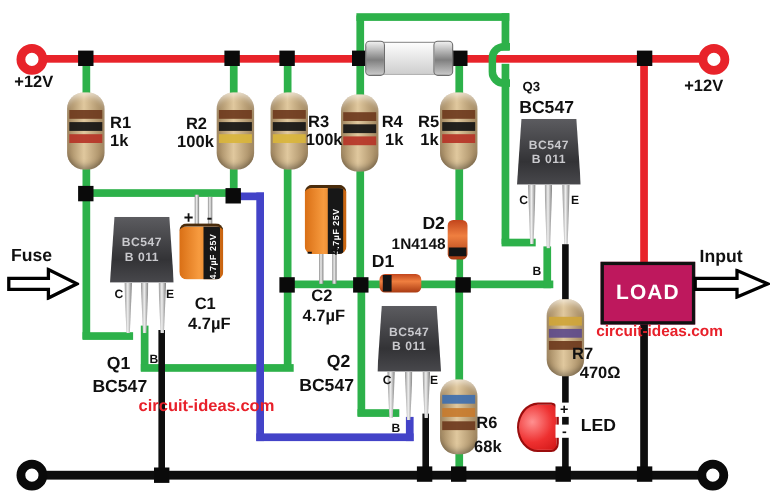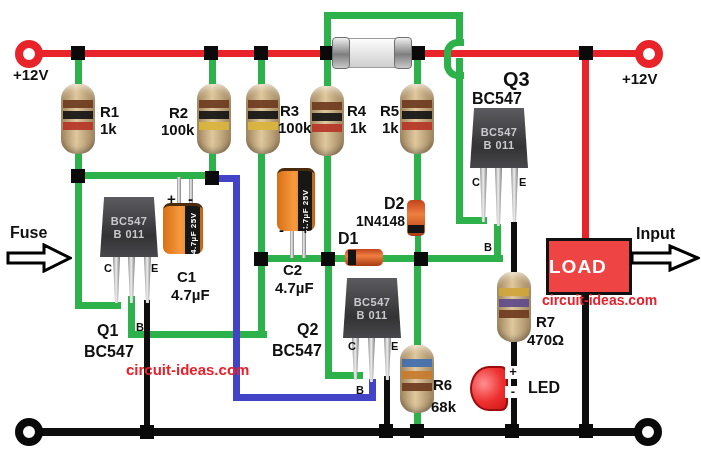--- a/index.html
+++ b/index.html
@@ -202,22 +202,22 @@
     </div>
     <div class="lead" style="left:10px;top:60px;height:54px;"></div>
     <div class="lead" style="left:25px;top:60px;height:58px;"></div>
     <div class="lead" style="left:41px;top:60px;height:54px;"></div>
   </div>
 
   <div class="led"></div>
   <div class="lednotch" style="left:505px;top:366px;width:16px;height:13px;">+</div>
   <div class="lednotch" style="left:505px;top:386px;width:16px;height:12px;">-</div>
 
-  <div style="position:absolute;left:546px;top:238px;width:80px;height:51px;background:#ef4444;border:3px solid #111;
-              display:flex;align-items:center;">
+  <div style="position:absolute;left:546px;top:238px;width:80px;height:51px;background:#be185d;border:3px solid #111;
+              display:flex;align-items:center;justify-content:center;">
     <span style="color:#fff;font-weight:bold;font-size:19px;letter-spacing:1px;">LOAD</span>
   </div>
 
   <svg class="arrow" style="left:6px;top:243px;" width="66" height="30" viewBox="0 0 66 30">
     <polygon points="2,10 38,10 38,2 64,15 38,28 38,20 2,20" fill="#ffffff" stroke="#000000" stroke-width="3"></polygon>
   </svg>
   <svg class="arrow" style="left:630px;top:244px;" width="70" height="28" viewBox="0 0 70 28">
     <polygon points="2,9 40,9 40,2 68,14 40,26 40,19 2,19" fill="#ffffff" stroke="#000000" stroke-width="3"></polygon>
   </svg>
 
@@ -231,37 +231,37 @@
   <div class="lbl" style="left:169px;top:104px;">R2</div>
   <div class="lbl" style="left:161px;top:121px;">100k</div>
   <div class="lbl" style="left:280px;top:102px;">R3</div>
   <div class="lbl" style="left:278px;top:119px;">100k</div>
   <div class="lbl" style="left:347px;top:102px;">R4</div>
   <div class="lbl" style="left:350px;top:119px;">1k</div>
   <div class="lbl" style="left:380px;top:102px;">R5</div>
   <div class="lbl" style="left:382px;top:119px;">1k</div>
   <div class="lbl" style="left:433px;top:376px;">R6</div>
   <div class="lbl" style="left:431px;top:398px;">68k</div>
-  <div class="lbl" style="left:536px;top:313px;">R7</div>
+  <div class="lbl" style="left:520px;top:313px;">R7</div>
   <div class="lbl" style="left:527px;top:331px;">470Ω</div>
 
   <div class="lbl" style="left:177px;top:268px;">C1</div>
   <div class="lbl" style="left:171px;top:286px;">4.7µF</div>
   <div class="lbl" style="left:167px;top:190px;">+</div>
   <div class="lbl" style="left:188px;top:190px;">-</div>
   <div class="lbl" style="left:283px;top:261px;">C2</div>
   <div class="lbl" style="left:275px;top:279px;">4.7µF</div>
   <div class="lbl" style="left:279px;top:221px;">-</div>
   <div class="lbl" style="left:301px;top:220px;">+</div>
 
   <div class="lbl" style="left:97px;top:322px;font-size:16px;">Q1</div>
   <div class="lbl" style="left:84px;top:343px;font-size:16px;">BC547</div>
   <div class="lbl" style="left:297px;top:321px;font-size:16px;">Q2</div>
   <div class="lbl" style="left:272px;top:342px;font-size:16px;">BC547</div>
-  <div class="lbl" style="left:503px;top:71px;font-size:20px;">Q3</div>
+  <div class="lbl" style="left:475px;top:71px;font-size:12px;">Q3</div>
   <div class="lbl" style="left:472px;top:90px;font-size:16px;">BC547</div>
 
   <div class="pin" style="left:104px;top:262px;">C</div>
   <div class="pin" style="left:151px;top:262px;">E</div>
   <div class="pin" style="left:136px;top:321px;">B</div>
   <div class="pin" style="left:348px;top:340px;">C</div>
   <div class="pin" style="left:391px;top:340px;">E</div>
   <div class="pin" style="left:356px;top:384px;">B</div>
   <div class="pin" style="left:472px;top:176px;">C</div>
   <div class="pin" style="left:519px;top:176px;">E</div>

